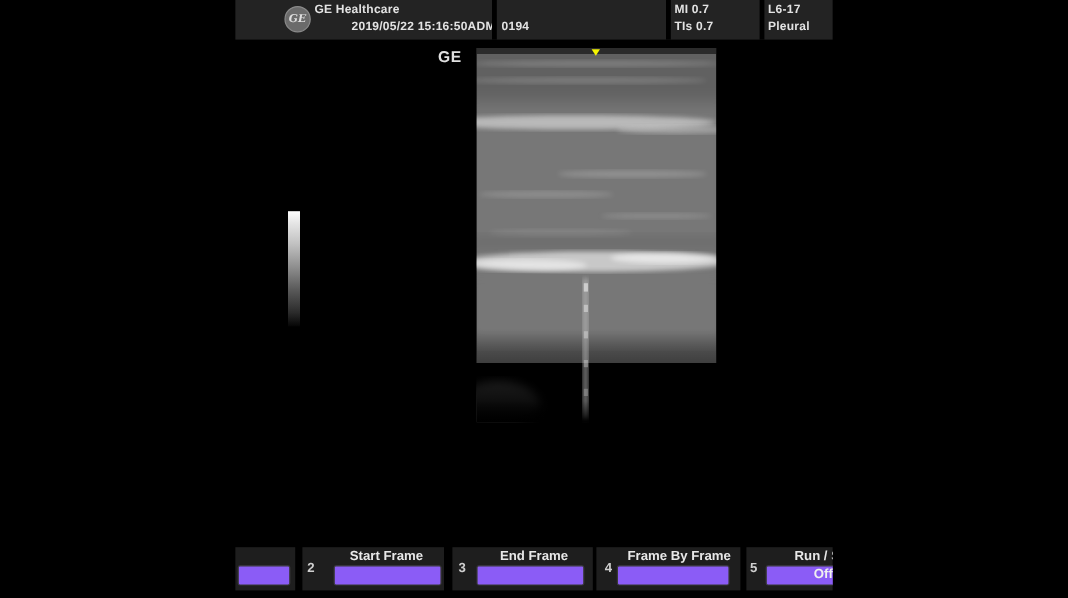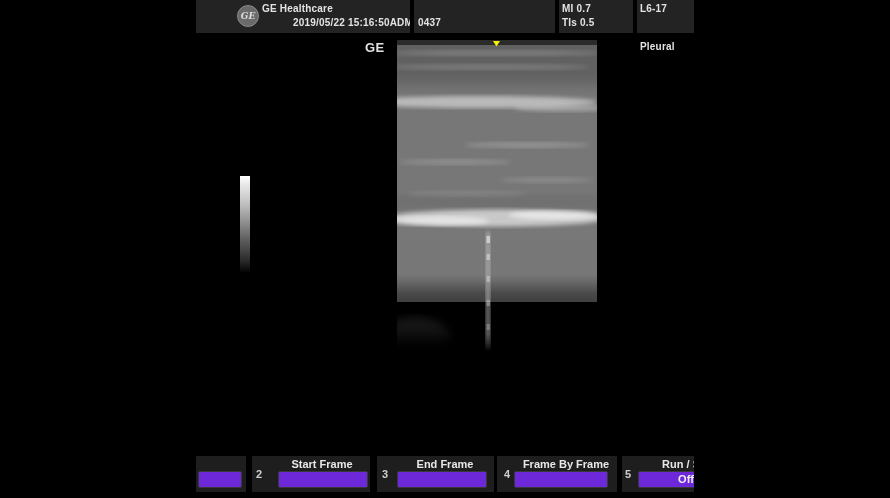--- a/index.html
+++ b/index.html
@@ -27,45 +27,45 @@
   .us-image { position:absolute; left:201px; top:40px; width:200px; height:312px; overflow:hidden; background:#000; }
   .graybar { position:absolute; left:44px; top:176px; width:10px; height:96px;
     background:linear-gradient(to bottom,#ffffff 0%,#e6e6e6 10%,#c2c2c2 28%,#909090 48%,#5a5a5a 68%,#2b2b2b 88%,#050505 100%); }
 
   
   .softkeys { position:absolute; left:0; top:456px; width:498px; height:36px; }
   .seg { position:absolute; top:0; height:36px; background:#1e1e1e; }
   .seg .digit { position:absolute; top:12px; color:#cfcfcf; font-size:11px; font-weight:bold; }
   .seg .sk-label { position:absolute; top:2px; color:#e8e8e8; font-size:11px; font-weight:bold;
     text-align:center; white-space:nowrap; }
-  .seg .sk-button { position:absolute; top:15px; height:17px; background:#6d28d9;
+  .seg .sk-button { position:absolute; top:15px; height:17px; background:#8b5cf6;
     border:1px solid #383838; border-radius:2px; color:#f0f0f0; font-size:11px; font-weight:bold;
     text-align:right; padding:1px 7px 0 0; white-space:nowrap; }
 </style>
 </head>
 <body>
 
 <div id="stage">
   <div id="content">
 
     <div class="topbar">
       <div class="ge-logo">GE</div>
       <div class="tb-text" style="left:66px; top:3px;">GE Healthcare</div>
       <div class="tb-text" style="left:66px; top:17px;margin-left:31px;">2019/05/22 15:16:50ADM</div>
 
       <div class="divider" style="left:214px;"></div>
-      <div class="tb-text" style="left:222px; top:17px;">0437</div>
+      <div class="tb-text" style="left:222px; top:17px;">0194</div>
 
       <div class="divider" style="left:359px;"></div>
       <div class="tb-text" style="left:366px; top:3px;">MI 0.7</div>
-      <div class="tb-text" style="left:366px; top:17px;">TIs 0.5</div>
+      <div class="tb-text" style="left:366px; top:17px;">TIs 0.7</div>
 
       <div class="divider" style="left:437px;"></div>
       <div class="tb-text" style="left:444px; top:3px;">L6-17</div>
-      <div class="tb-text" style="left:444px; top:17px;margin-top:24px;">Pleural</div>
+      <div class="tb-text" style="left:444px; top:17px;">Pleural</div>
     </div>
 
     <div class="ge-watermark">GE</div>
 
     <div class="graybar"></div>
 
     <div class="us-image">
       <svg width="200" height="312" viewBox="0 0 200 312" xmlns="http://www.w3.org/2000/svg">
         <defs>
           <filter id="speckle" x="0%" y="0%" width="100%" height="100%">

